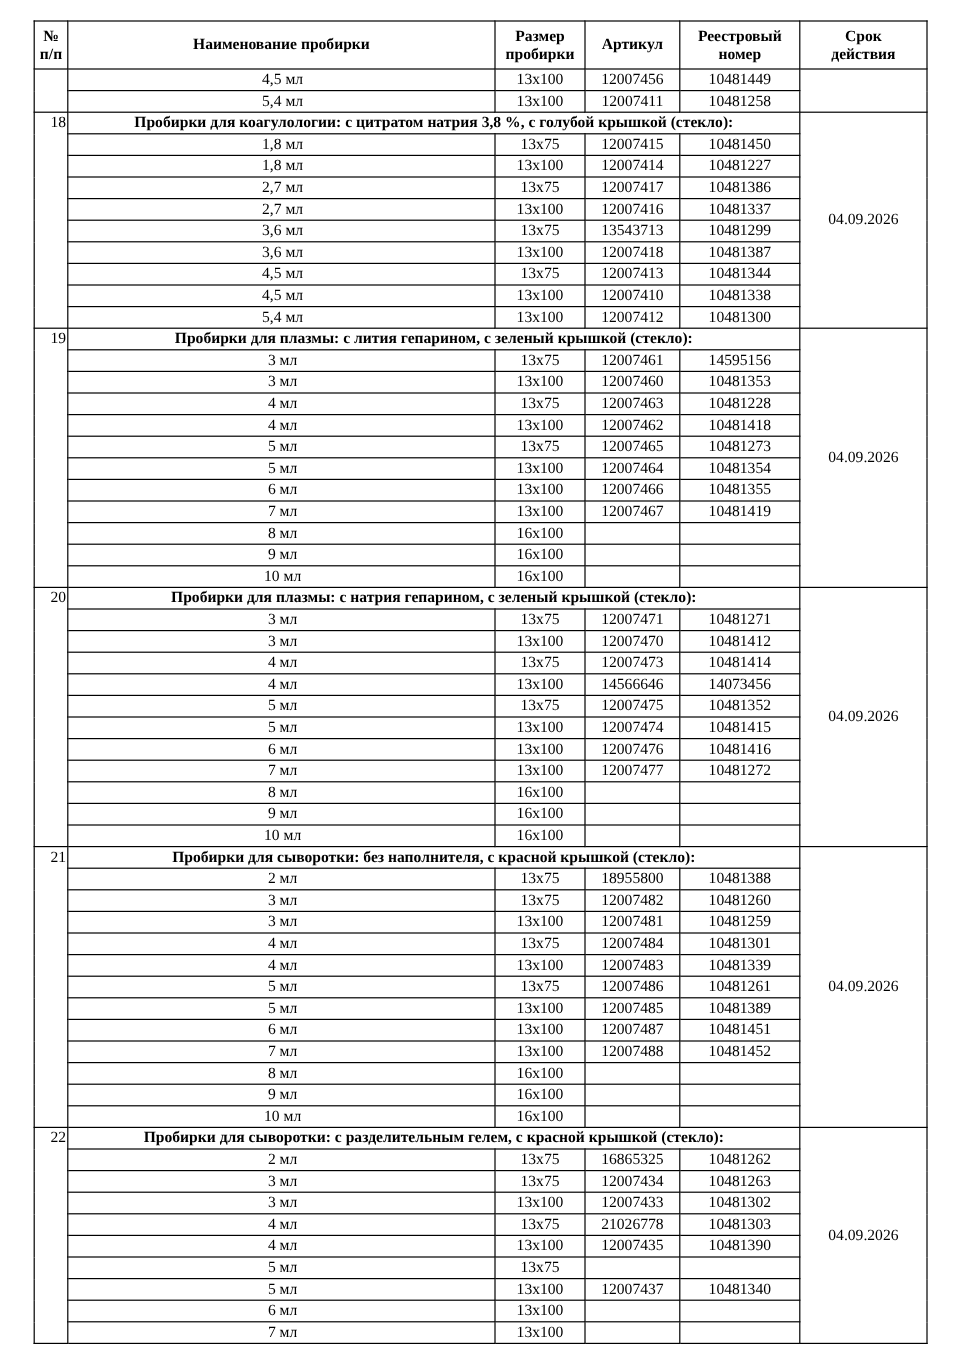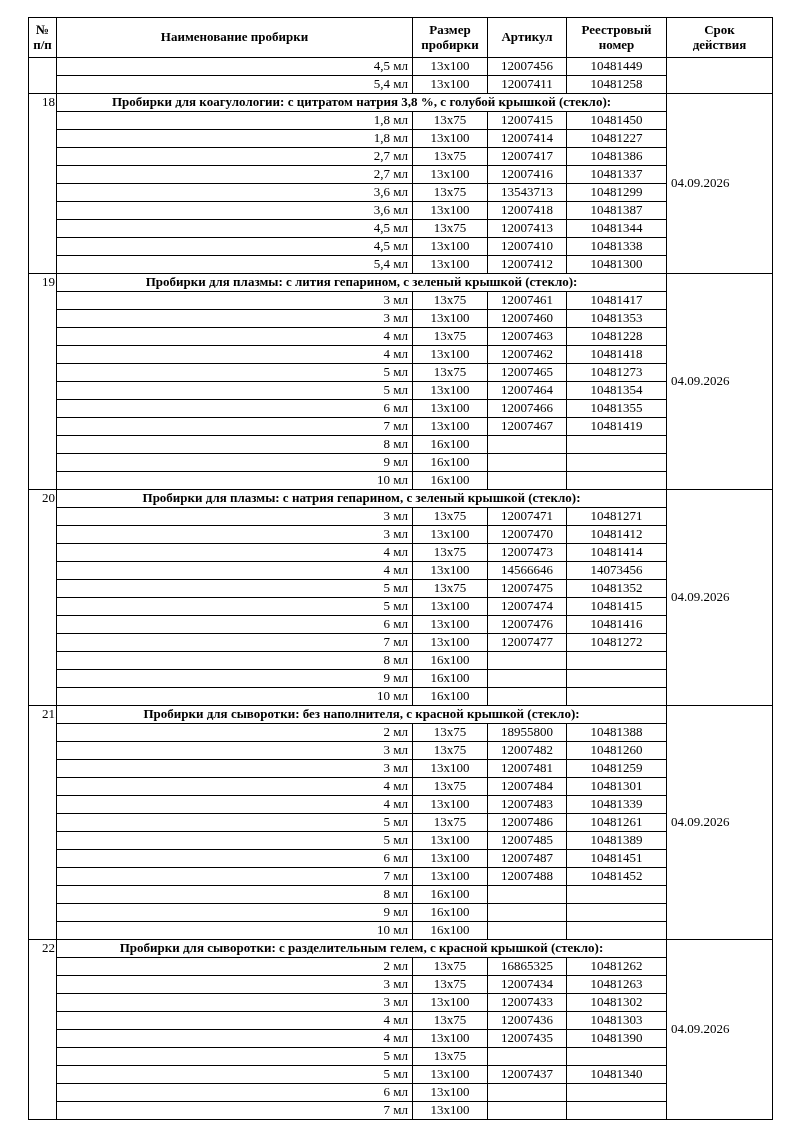--- a/index.html
+++ b/index.html
@@ -26,26 +26,26 @@
   th {
     font-weight: bold;
     text-align: center;
     vertical-align: middle;
     height: 40px;
     line-height: 1.12;
     padding: 0 2px;
   }
   th.h-val { padding: 0 16px; }
   td { height: 18px; line-height: 1.1; vertical-align: middle; }
-  td.c-name { text-align: right; padding-left: 6px; }
+  td.c-name { text-align: center; padding-left: 6px; }
   td.c-mid { text-align: center; }
   td.c-num { padding: 0 13px; }
   td.c-top { vertical-align: top; padding-top: 1px; }
   td.c-title { text-align: center; font-weight: bold; margin-left: 16px; }
-  td.c-val { text-align: left; vertical-align: middle; }
+  td.c-val { text-align: center; vertical-align: middle; }
 </style>
 </head>
 <body>
 
 <div class="page">
   <table class="products">
     <colgroup>
       <col style="width:28px">
       <col style="width:356px">
       <col style="width:75px">
@@ -139,21 +139,21 @@
         </tr>
         <tr>
           <td class="c-num c-top" rowspan="12">19.</td>
           <td class="c-title" colspan="4">Пробирки для плазмы: с лития гепарином, с зеленый крышкой (стекло):</td>
           <td class="c-val" rowspan="12">04.09.2026</td>
         </tr>
         <tr>
           <td class="c-name">3 мл</td>
           <td class="c-mid">13x75</td>
           <td class="c-mid">12007461</td>
-          <td class="c-mid">10481417</td>
+          <td class="c-mid">14595156</td>
         </tr>
         <tr>
           <td class="c-name">3 мл</td>
           <td class="c-mid">13x100</td>
           <td class="c-mid">12007460</td>
           <td class="c-mid">10481353</td>
         </tr>
         <tr>
           <td class="c-name">4 мл</td>
           <td class="c-mid">13x75</td>
@@ -375,21 +375,21 @@
         </tr>
         <tr>
           <td class="c-name">3 мл</td>
           <td class="c-mid">13x100</td>
           <td class="c-mid">12007433</td>
           <td class="c-mid">10481302</td>
         </tr>
         <tr>
           <td class="c-name">4 мл</td>
           <td class="c-mid">13x75</td>
-          <td class="c-mid">12007436</td>
+          <td class="c-mid">21026778</td>
           <td class="c-mid">10481303</td>
         </tr>
         <tr>
           <td class="c-name">4 мл</td>
           <td class="c-mid">13x100</td>
           <td class="c-mid">12007435</td>
           <td class="c-mid">10481390</td>
         </tr>
         <tr>
           <td class="c-name">5 мл</td>

